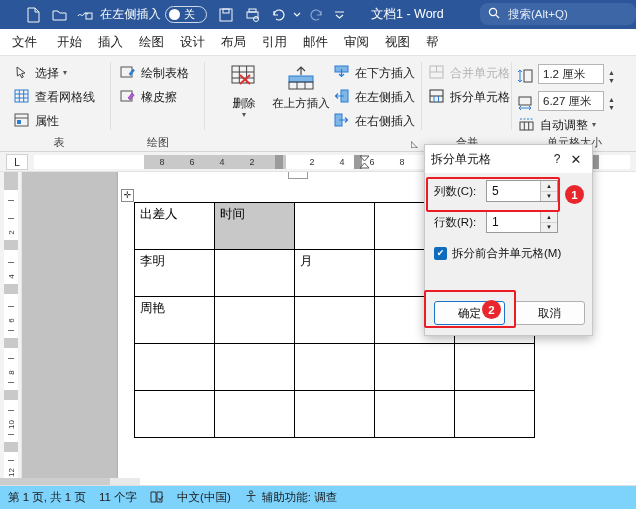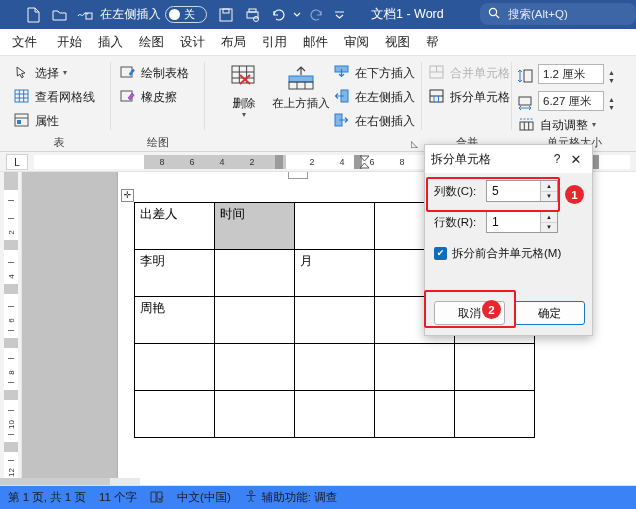--- a/index.html
+++ b/index.html
@@ -160,21 +160,21 @@
     border: 1px solid #000000;
     width: 80px; height: 47px;
     font-size: 12.5px; color: #000; vertical-align: top;
     padding: 3px 5px;
   }
   .wtable td.sel { background: #c8c8c8; }
 
   
   .statusbar {
     position: absolute; left: 0; bottom: 0; width: 636px; height: 24px;
-    background: #3b82f6; border-top: 1px solid #e0e0e0;
+    background: #7dd3fc; border-top: 1px solid #e0e0e0;
     display: flex; align-items: center; gap: 13px; padding-left: 8px;
     font-size: 11.5px; color: #1b1b1b;
   }
   .sb-item { display: flex; align-items: center; gap: 4px; white-space: nowrap; }
   .hscroll-stub {
     position: absolute; left: 0; bottom: 24px; width: 140px; height: 7px;
     background: #e9e9e9;
   }
   .hscroll-thumb {
     position: absolute; left: 0; bottom: 24px; width: 110px; height: 7px;
@@ -635,22 +635,22 @@
             <div>▲</div>
             <div>▼</div>
           </span>
       </span>
     </div>
     <div class="dlg-check">
       <span class="cbx">✔</span>
       <span class="ctext">拆分前合并单元格(M)</span>
     </div>
     <div class="dlg-buttons">
+      <div class="dlg-btn primary">确定</div>
       <div class="dlg-btn">取消</div>
-      <div class="dlg-btn primary">确定</div>
     </div>
   </div>
 
   <div class="hl-box" style="left:426px; top:177px; width:134px; height:35px;"></div>
   <div class="badge" style="left:565px; top:185px;">1</div>
 
   <div class="hl-box" style="left:424px; top:290px; width:92px; height:38px;"></div>
   <div class="badge" style="left:482px; top:300px;">2</div>
 
   <div class="hscroll-stub"></div>

